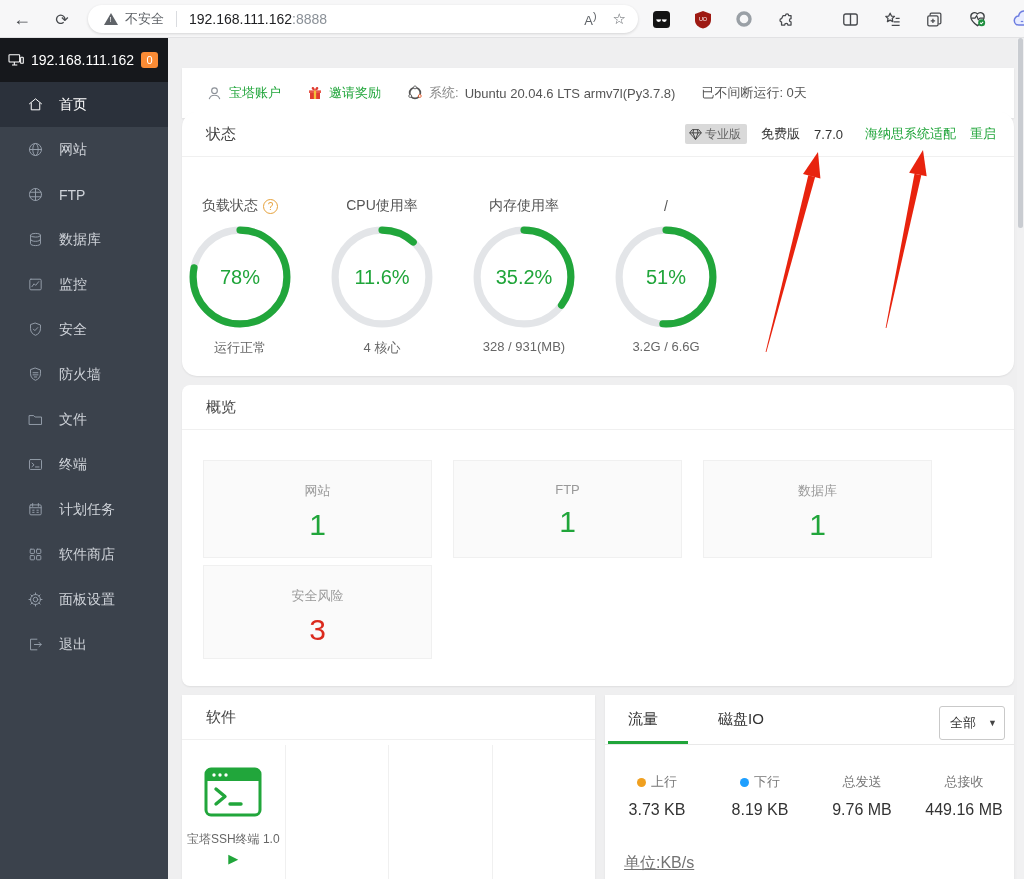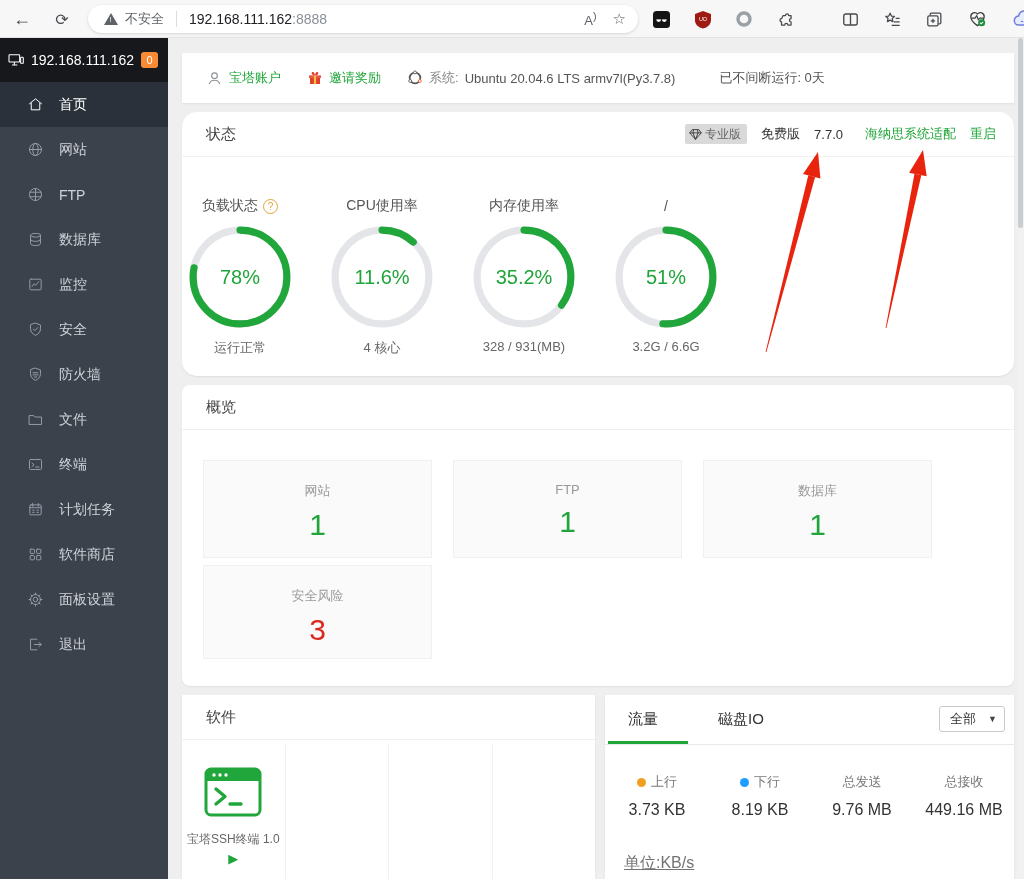--- a/index.html
+++ b/index.html
@@ -33,26 +33,26 @@
   .mi.active .lbl { color:#fff; }
   .mi.active svg { stroke:#fff; }
 
   
   #main { position:absolute; left:168px; top:38px; width:856px; height:841px; background:#efeff0; }
   .panel { position:absolute; background:#fff; box-shadow:0 1px 2px rgba(0,0,0,.07); }
   .green { color:#20a53a; }
   .glink { color:#20a53a; font-size:13px; cursor:pointer; text-decoration:none; }
 
   
-  #infobar { left:14px; top:15px; width:832px; height:50px; display:flex; align-items:center; gap:26px; padding-left:24px; }
+  #infobar { left:14px; top:30px; width:832px; height:50px; display:flex; align-items:center; gap:26px; padding-left:24px; }
   .ib-item { display:flex; align-items:center; gap:6px; font-size:13px; }
   .ib-item svg { display:block; }
   .sys-label { color:#888; }
   .sys-value { color:#555; }
-  .uptime { color:#555; font-size:13px; margin-left:18px; }
+  .uptime { color:#555; font-size:13px; }
 
   
   #status { left:14px; top:74px; width:832px; height:264px;border-radius:15px; }
   .panel-head { height:45px; border-bottom:1px solid #f0f0f0; display:flex; align-items:center; padding:0 18px 0 24px; }
   .panel-title { font-size:15px; color:#444; }
   .head-right { margin-left:auto; display:flex; align-items:center; gap:14px; }
   .pro-badge { background:#d9d9d9; border-radius:2px; height:20px; display:flex; align-items:center; gap:3px; padding:0 6px 0 4px; font-size:12px; color:#666; }
   .ver-text { font-size:13px; color:#333; }
   .gauge { position:absolute; width:140px; text-align:center; top:84px; }
   .gauge .glabel { font-size:14px; color:#555; height:20px; display:flex; justify-content:center; align-items:center; gap:5px; }
@@ -75,21 +75,21 @@
   .sw-cell { flex:1; border-right:1px solid #f0f0f0; display:flex; flex-direction:column; align-items:center; }
   .sw-cell:last-child { border-right:none; }
   .sw-name { font-size:12px; color:#666; margin-top:14px; white-space:nowrap; }
   .sw-play { color:#20a53a; font-size:13px; margin-top:3px; cursor:pointer; }
 
   
   #traffic { left:437px; top:657px; width:409px; height:184px; }
   .tab { position:absolute; top:0; height:48px; line-height:48px; font-size:15px; color:#333; cursor:pointer; }
   #tab-underline { position:absolute; left:3px; top:46px; width:80px; height:3px; background:#20a53a; }
   #traffic .head-border { position:absolute; left:0; top:49px; width:100%; height:1px; background:#e9e9e9; }
-  .select { position:absolute; right:9px; top:11px; width:66px; height:26px; border:1px solid #c9c9c9; border-radius:3px; background:#fff; font-size:13px; color:#333; display:flex; align-items:center; padding:0 7px 0 10px; cursor:pointer; }
+  .select { position:absolute; right:9px; top:11px; width:66px; height:34px; border:1px solid #c9c9c9; border-radius:3px; background:#fff; font-size:13px; color:#333; display:flex; align-items:center; padding:0 7px 0 10px; cursor:pointer; }
   .select .chev { margin-left:auto; font-size:9px; color:#444; }
   .stat { position:absolute; width:100px; text-align:center; top:78px; }
   .stat .slabel { font-size:13px; color:#777; display:flex; align-items:center; justify-content:center; gap:5px; }
   .dot { width:9px; height:9px; border-radius:50%; display:inline-block; }
   .stat .sval { font-size:16px; color:#333; margin-top:10px; }
   .unit { position:absolute; left:19px; top:158px; font-size:16px; color:#737373;text-decoration:underline; }
 
   
   #arrows { position:absolute; left:0; top:0; width:1024px; height:879px; z-index:60; pointer-events:none; }
 

